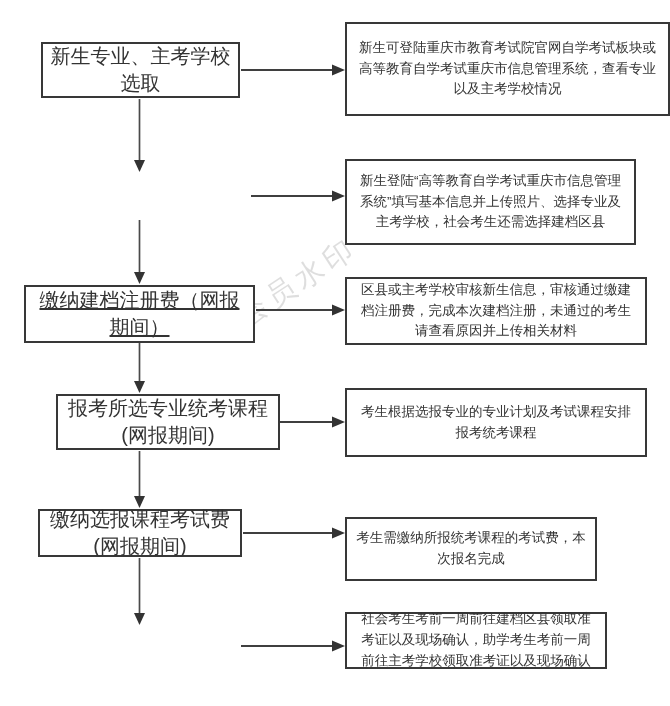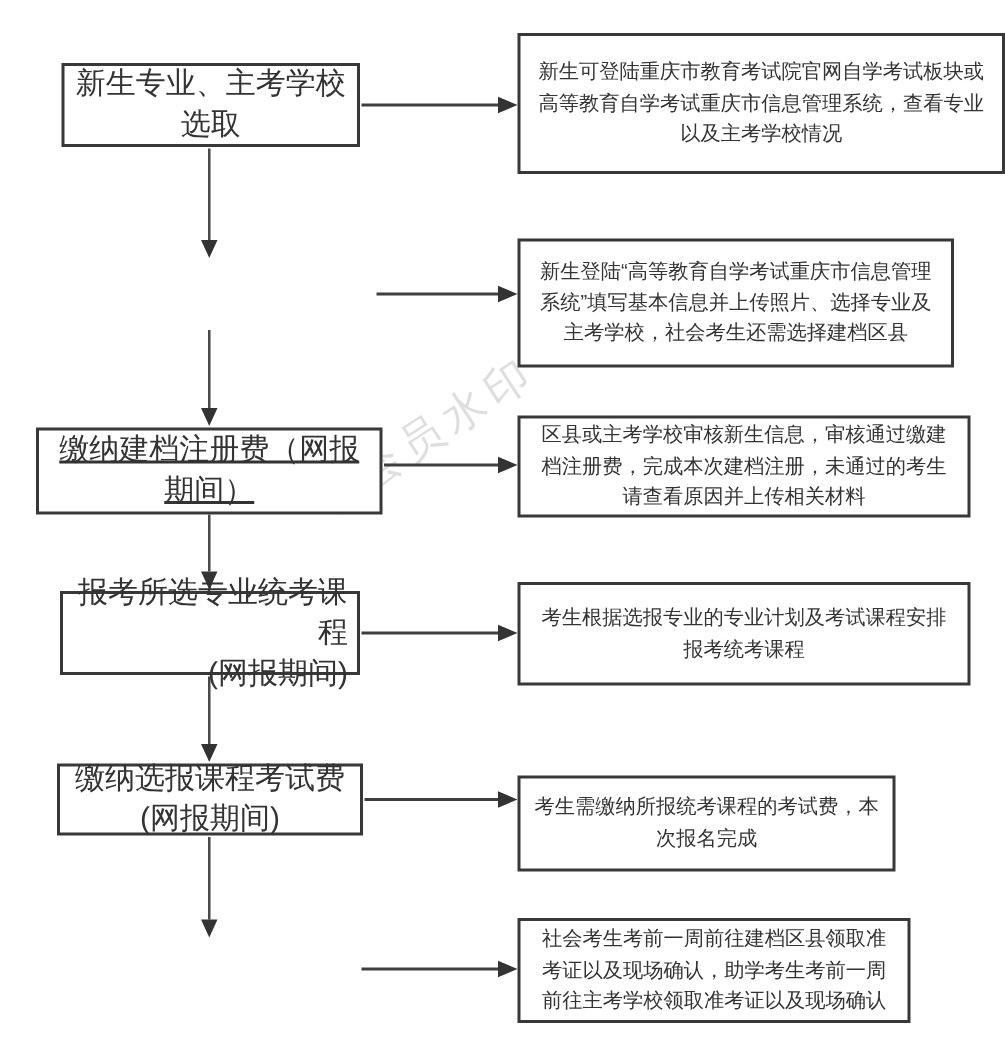--- a/index.html
+++ b/index.html
@@ -55,28 +55,28 @@
   
   .n1{left:41px; top:42px;  width:199px; height:56px;}
   .d1{left:345px;top:22px;  width:325px; height:94px;}
   
   .n2{left:30px; top:173px; width:220px; height:46px;}
   .d2{left:345px;top:159px; width:291px; height:86px;}
   
   .n3{left:24px; top:285px; width:231px; height:58px;text-decoration:underline;}
   .d3{left:345px;top:277px; width:302px; height:68px;}
   
-  .n4{left:40px; top:394px; width:200px; height:56px;text-align:right;}
+  .n4{left:56px; top:394px; width:224px; height:56px;}
   .d4{left:345px;top:388px; width:302px; height:69px;}
   
   .n5{left:38px; top:509px; width:204px; height:48px;}
   .d5{left:345px;top:502px; width:252px; height:64px;margin-top:15px;}
   
   .n6{left:42px; top:626px; width:198px; height:40px;}
-  .d6{left:345px;top:612px; width:262px; height:70px;}
+  .d6{left:345px;top:612px; width:262px; height:57px;}
 </style>
 </head>
 <body>
 
 <div class="canvas">
 
   <div class="watermark">非会员水印</div>
 
   <svg class="connectors" width="670" height="706" viewBox="0 0 670 706">
 

